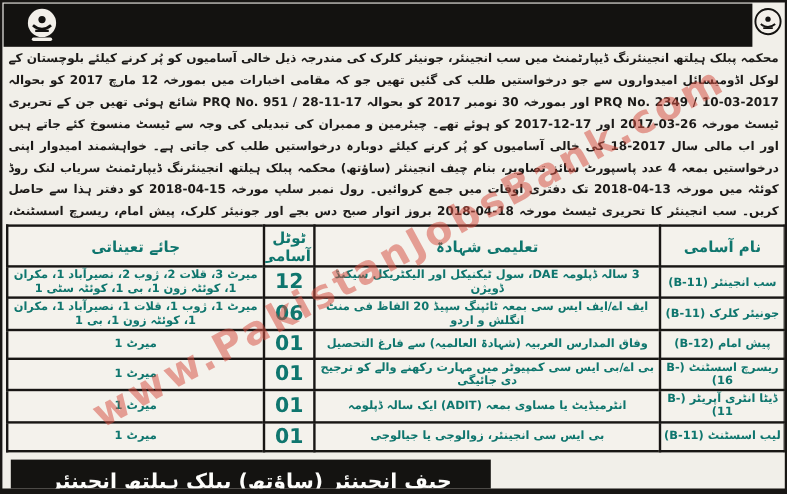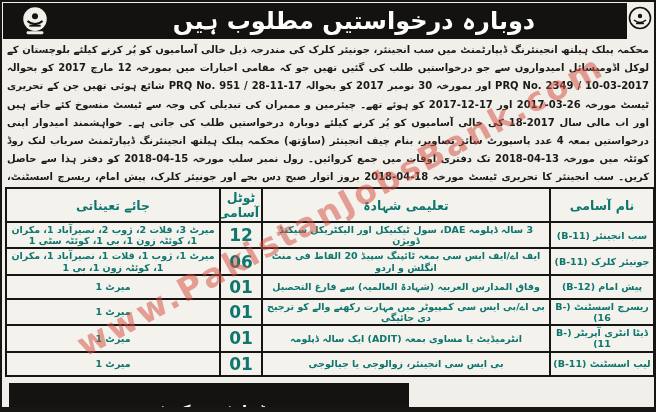--- a/index.html
+++ b/index.html
@@ -77,21 +77,20 @@
     <div class="title-strip">
       <span class="crest-left">
         <svg width="34" height="32" viewBox="0 0 36 34" aria-hidden="true">
           <circle cx="18" cy="15" r="12.5" fill="#f2efe9"></circle>
           <circle cx="18" cy="12" r="3.2" fill="#131210"></circle>
           <path d="M10 17 q8 7 16 0" stroke="#131210" stroke-width="2.4" fill="none"></path>
           <path d="M12 22 h12" stroke="#131210" stroke-width="2"></path>
           <rect x="9" y="28" width="18" height="3" rx="1.5" fill="#f2efe9"></rect>
         </svg>
       </span>
-      <span class="ad-title">دوبارہ درخواستیں مطلوب ہیں</span>
     </div>
     <div class="masthead-right">
       <span>
         <svg width="24" height="24" viewBox="0 0 24 24" aria-hidden="true">
           <circle cx="12" cy="12" r="10.5" fill="#f2efe9" stroke="#131210" stroke-width="1.6"></circle>
           <circle cx="12" cy="10" r="2.2" fill="#131210"></circle>
           <path d="M6 14 q6 5 12 0" stroke="#131210" stroke-width="1.6" fill="none"></path>
           <path d="M8 17.5 h8" stroke="#131210" stroke-width="1.4"></path>
         </svg>
       </span>
@@ -150,19 +149,20 @@
           <td class="c-post">لیب اسسٹنٹ (B-11)</td>
           <td class="c-qualification">بی ایس سی انجینئر، زوالوجی یا جیالوجی</td>
           <td class="c-total">01</td>
           <td class="c-posting">میرٹ 1</td>
         </tr>
       </tbody>
   </table>
 
   <div class="footer">
     <div class="sig-box">
+      <div class="sig-line1">چیف انجینئر (ساؤتھ) پبلک ہیلتھ انجینئر</div>
       <div class="sig-line2">ڈیپارٹمنٹ کوئٹہ</div>
     </div>
     <div class="prq-note">PRQ  No.2459  /30-03-18</div>
   </div>
 
   <div class="watermark">www.PakistanJobsBank.com</div>
 </div>
 
 </body></html>

